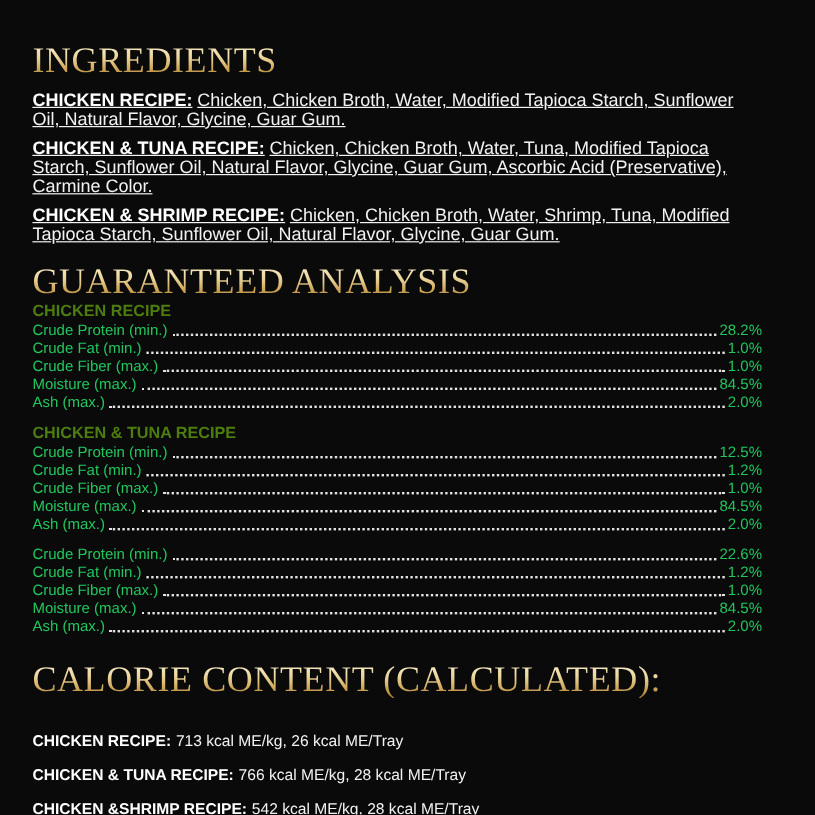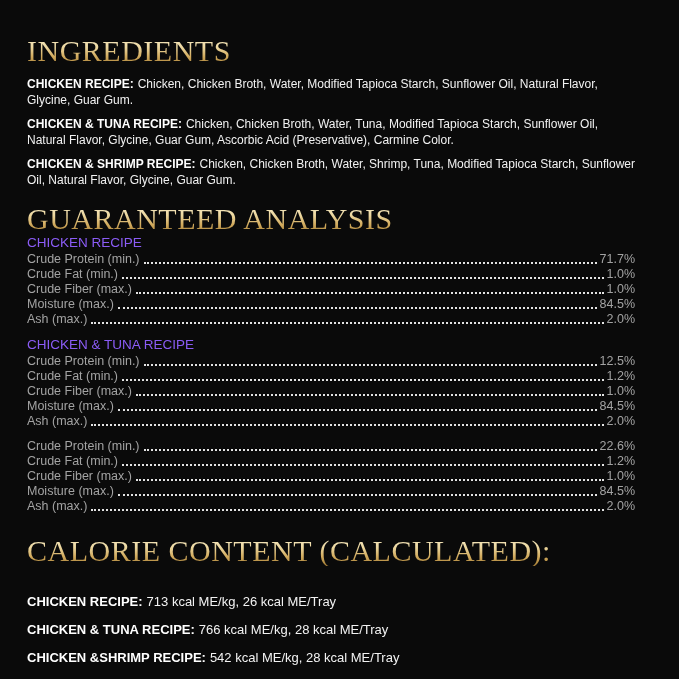--- a/index.html
+++ b/index.html
@@ -29,44 +29,45 @@
       -webkit-background-clip: text;
       background-clip: text;
       color: transparent;
     }
   }
   .h-ingredients   { margin-bottom: 10px; }
   .h-analysis      { margin-top: 16px; margin-bottom: 1px; }
   .h-calories      { margin-top: 22px; margin-bottom: 28px; }
 
   .ing-para {
-    font-size: 12px;
+    font-size: 15px;
     line-height: 16px;
     margin-bottom: 8px;
     color: #f2f2f2;
+    text-decoration: underline;
   }
   .lead-label {
     font-weight: 700;
     color: #ffffff;
     margin-right: 4px;
   }
 
   .ga-table { margin-bottom: 10px; }
   .ga-subhead {
     font-size: 13.5px;
-    font-weight: 400;
-    color: #8b5cf6;
+    font-weight: 700;
+    color: #4d7c0f;
     line-height: 16px;
     margin-bottom: 1px;
   }
   .ga-row {
     display: flex;
     font-size: 12.5px;
     line-height: 15px;
-    color: #a3a3a3;
+    color: #22c55e;
   }
   .ga-label { white-space: nowrap; }
   .ga-leader {
     flex: 1;
     border-bottom: 2px dotted #e3e3e3;
     margin: 0 3px 3px 4px;
     min-width: 20px;
   }
   .ga-value { white-space: nowrap; }
 
@@ -93,21 +94,21 @@
   </section>
 
   <section>
     <h1 class="gold-heading h-analysis">GUARANTEED ANALYSIS</h1>
 
     <div class="ga-table">
       <div class="ga-subhead">CHICKEN RECIPE</div>
       <div class="ga-row">
         <span class="ga-label">Crude Protein (min.)</span>
         <span class="ga-leader"></span>
-        <span class="ga-value">71.7%</span>
+        <span class="ga-value">28.2%</span>
       </div>
       <div class="ga-row">
         <span class="ga-label">Crude Fat (min.)</span>
         <span class="ga-leader"></span>
         <span class="ga-value">1.0%</span>
       </div>
       <div class="ga-row">
         <span class="ga-label">Crude Fiber (max.)</span>
         <span class="ga-leader"></span>
         <span class="ga-value">1.0%</span>

